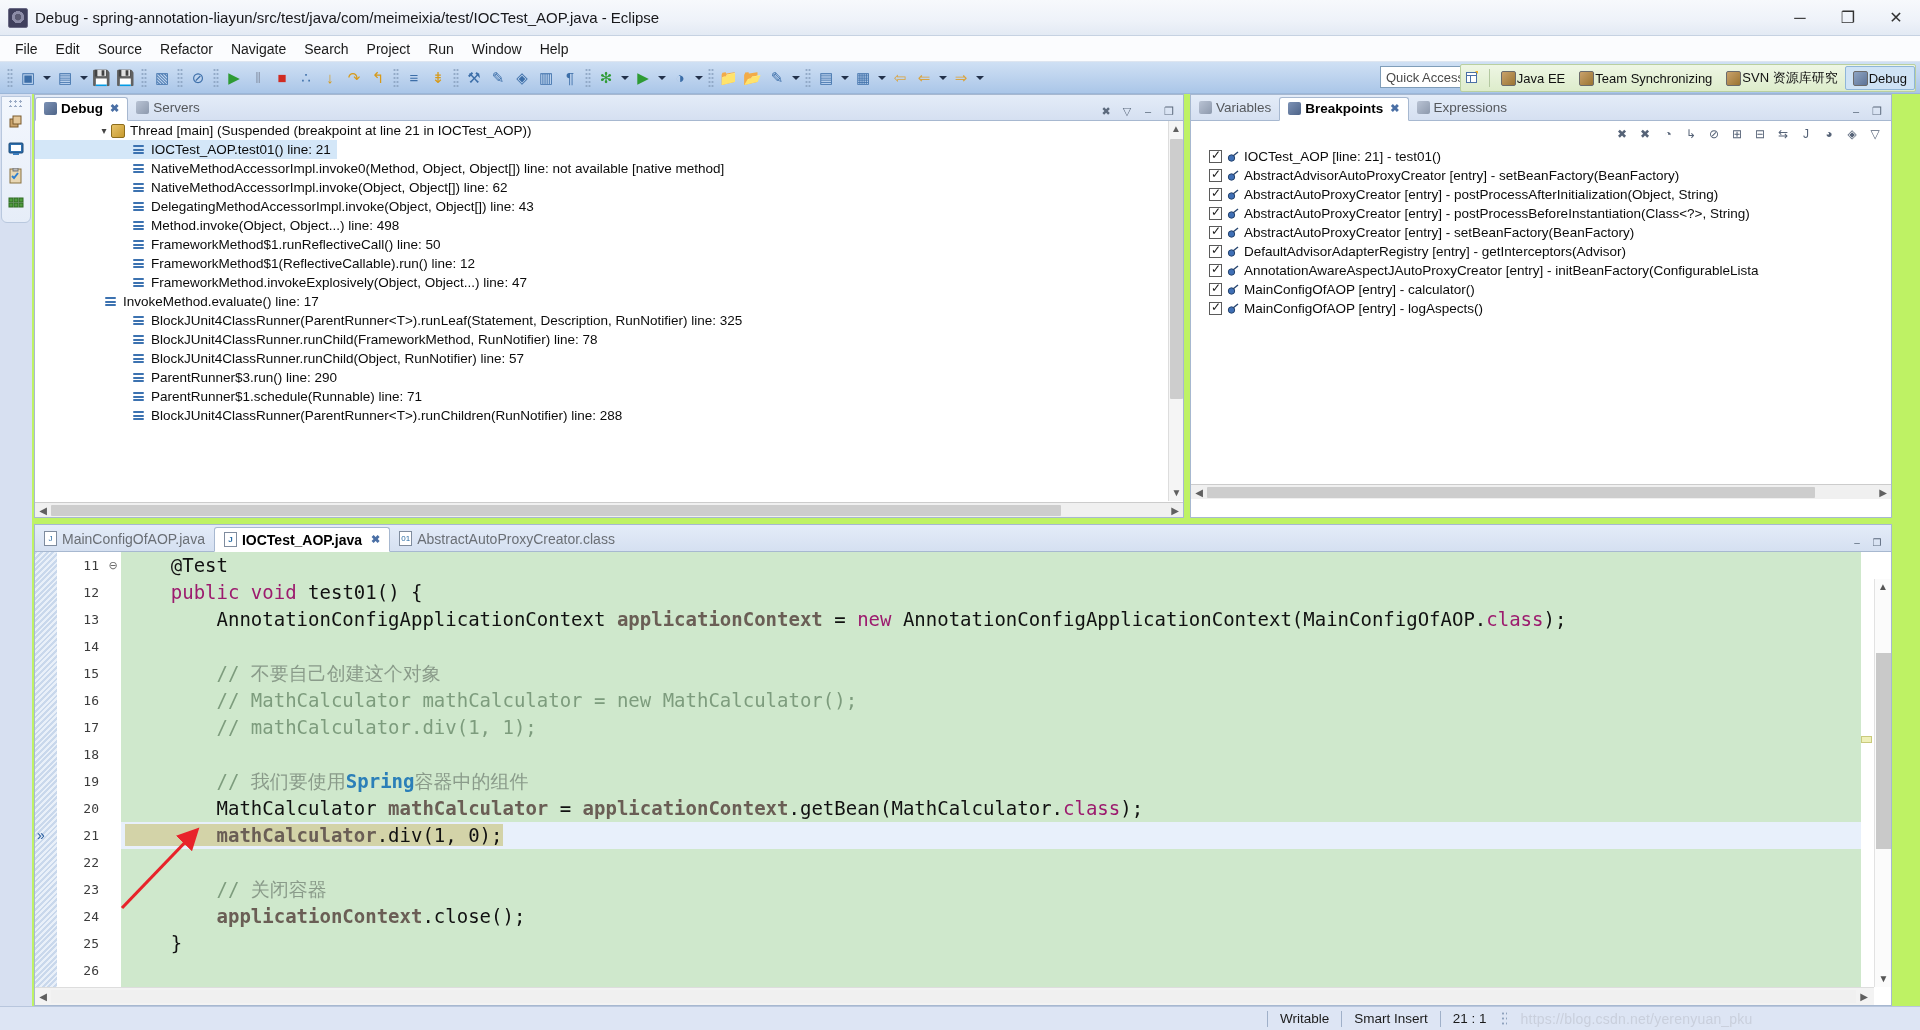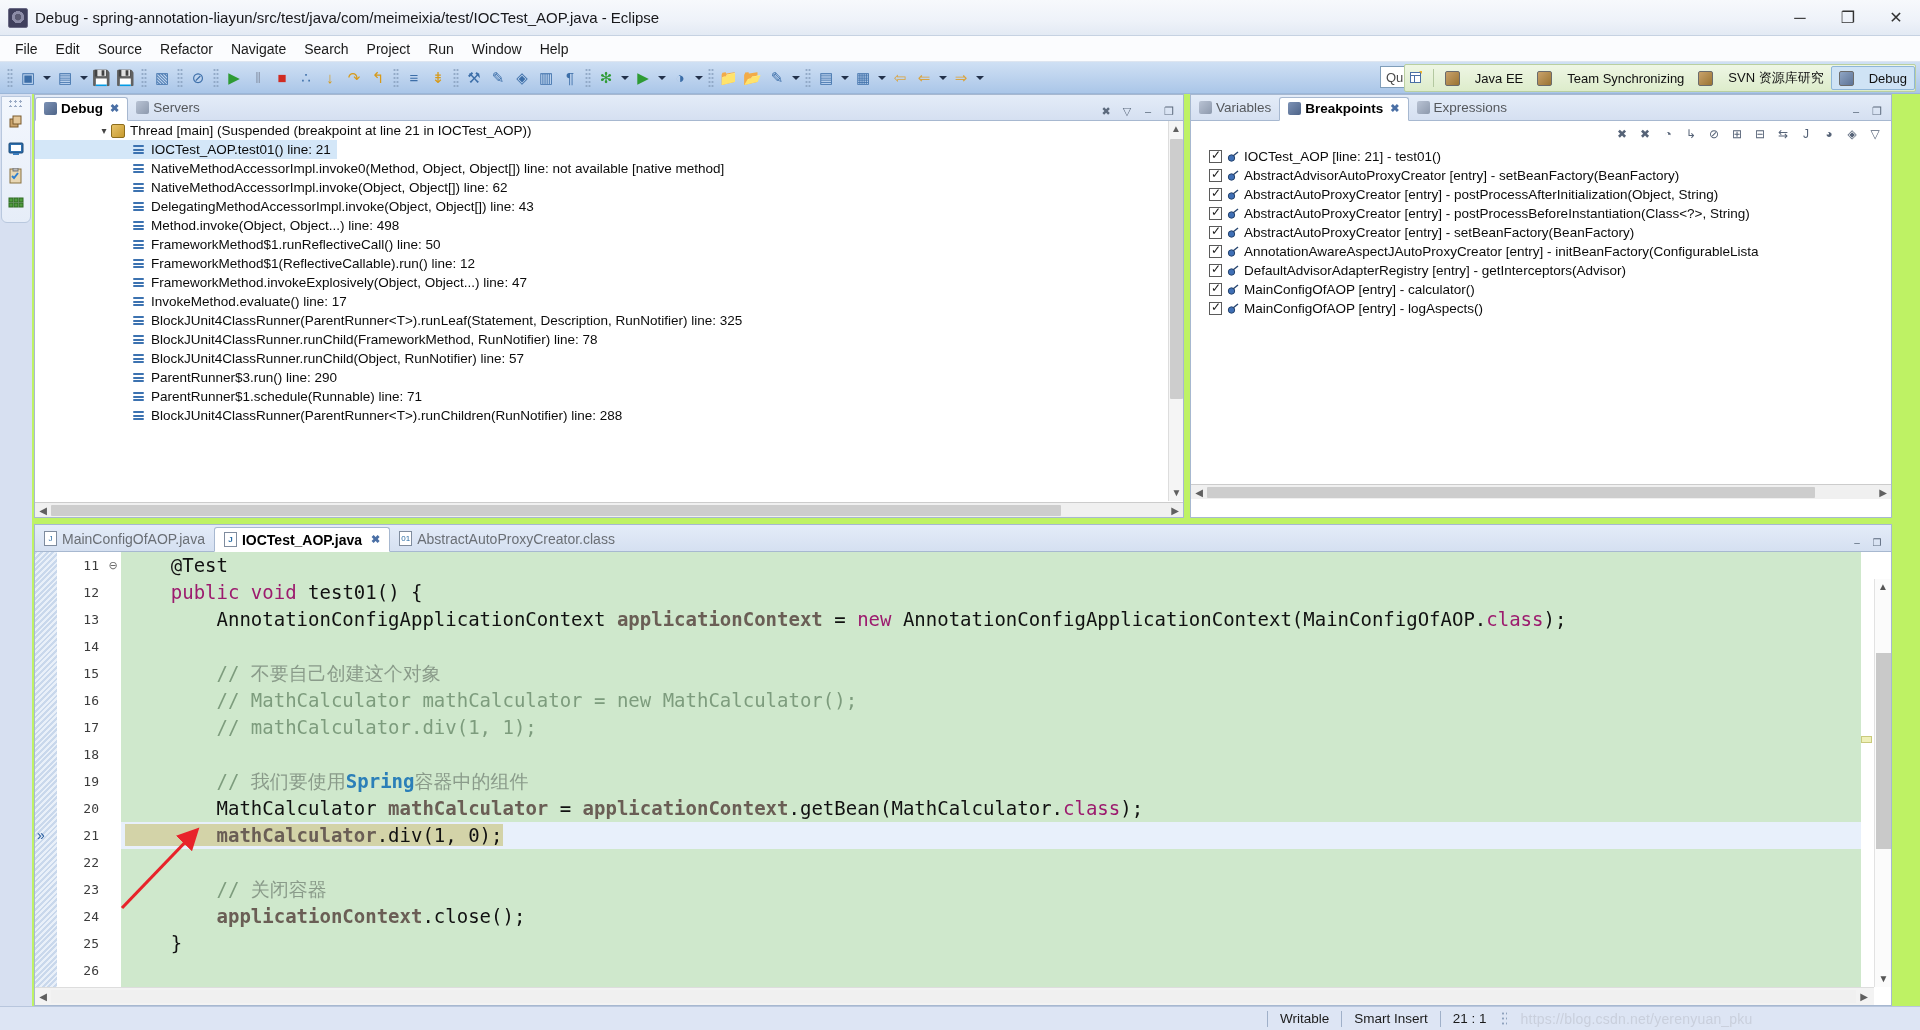--- a/index.html
+++ b/index.html
@@ -57,21 +57,21 @@
     position: absolute; right: 430px; top: 4px;
     width: 110px; height: 22px; background: #fff; border: 1px solid #7f9db9;
     font-size: 13px; color: #4a4a4a; padding: 2px 5px; line-height: 18px;
   }
   .persp-bar {
     position: absolute; right: 4px; top: 2px; height: 28px;
     display: flex; align-items: center;
     background: linear-gradient(180deg,#eef6e4,#ddeccb);
     border: 1px solid #b9cfa0; border-radius: 2px;
   }
-  .persp-btn { display:flex; align-items:center; gap:15px; padding: 2px 7px; height:24px; font-size:13px; color:#101010; white-space:nowrap;}
+  .persp-btn { display:flex; align-items:center; gap:1px; padding: 2px 7px; height:24px; font-size:13px; color:#101010; white-space:nowrap;}
   .persp-btn.active { background:#cfe3f5; border:1px solid #8fb6d8; border-radius:2px; }
   .persp-sep { width:1px; height:18px; background:#b3c8a0; margin:0 4px; }
 
   
   .left-rail {
     position:absolute; left:0; top:94px; width:32px; bottom:0;
     background:#d7e0f1;
   }
   .rail-box {
     width:30px; margin: 2px 1px; background: linear-gradient(180deg,#f3f7fd,#e6edf8);
@@ -455,21 +455,21 @@
             <span>FrameworkMethod$1(ReflectiveCallable).run() line: 12</span>
           </div>
           <div class="trow" style="padding-left: 98px; align-items: center;">
             <span class="stack-ic">
               <i></i>
               <i></i>
               <i></i>
             </span>
             <span>FrameworkMethod.invokeExplosively(Object, Object...) line: 47</span>
           </div>
-          <div class="trow" style="padding-left: 98px;">
+          <div class="trow" style="padding-left: 70px;">
             <span class="stack-ic">
               <i></i>
               <i></i>
               <i></i>
             </span>
             <span>InvokeMethod.evaluate() line: 17</span>
           </div>
           <div class="trow" style="padding-left: 98px;">
             <span class="stack-ic">
               <i></i>
@@ -620,31 +620,31 @@
           <span>AbstractAutoProxyCreator [entry] - setBeanFactory(BeanFactory)</span>
         </div>
         <div class="bp-row">
           <span class="bp-chk"></span>
           <span class="bp-ic">
             <svg width="12" height="12" viewBox="0 0 12 12">
               <circle cx="4.5" cy="7" r="3.2" fill="#3f6fb5" stroke="#27456f"></circle>
               <line x1="6" y1="5" x2="11" y2="1" stroke="#27456f" stroke-width="1.4"></line>
             </svg>
           </span>
+          <span>DefaultAdvisorAdapterRegistry [entry] - getInterceptors(Advisor)</span>
+        </div>
+        <div class="bp-row">
+          <span class="bp-chk"></span>
+          <span class="bp-ic">
+            <svg width="12" height="12" viewBox="0 0 12 12">
+              <circle cx="4.5" cy="7" r="3.2" fill="#3f6fb5" stroke="#27456f"></circle>
+              <line x1="6" y1="5" x2="11" y2="1" stroke="#27456f" stroke-width="1.4"></line>
+            </svg>
+          </span>
           <span>AnnotationAwareAspectJAutoProxyCreator [entry] - initBeanFactory(ConfigurableLista</span>
-        </div>
-        <div class="bp-row">
-          <span class="bp-chk"></span>
-          <span class="bp-ic">
-            <svg width="12" height="12" viewBox="0 0 12 12">
-              <circle cx="4.5" cy="7" r="3.2" fill="#3f6fb5" stroke="#27456f"></circle>
-              <line x1="6" y1="5" x2="11" y2="1" stroke="#27456f" stroke-width="1.4"></line>
-            </svg>
-          </span>
-          <span>DefaultAdvisorAdapterRegistry [entry] - getInterceptors(Advisor)</span>
         </div>
         <div class="bp-row">
           <span class="bp-chk"></span>
           <span class="bp-ic">
             <svg width="12" height="12" viewBox="0 0 12 12">
               <circle cx="4.5" cy="7" r="3.2" fill="#3f6fb5" stroke="#27456f"></circle>
               <line x1="6" y1="5" x2="11" y2="1" stroke="#27456f" stroke-width="1.4"></line>
             </svg>
           </span>
           <span>MainConfigOfAOP [entry] - calculator()</span>

